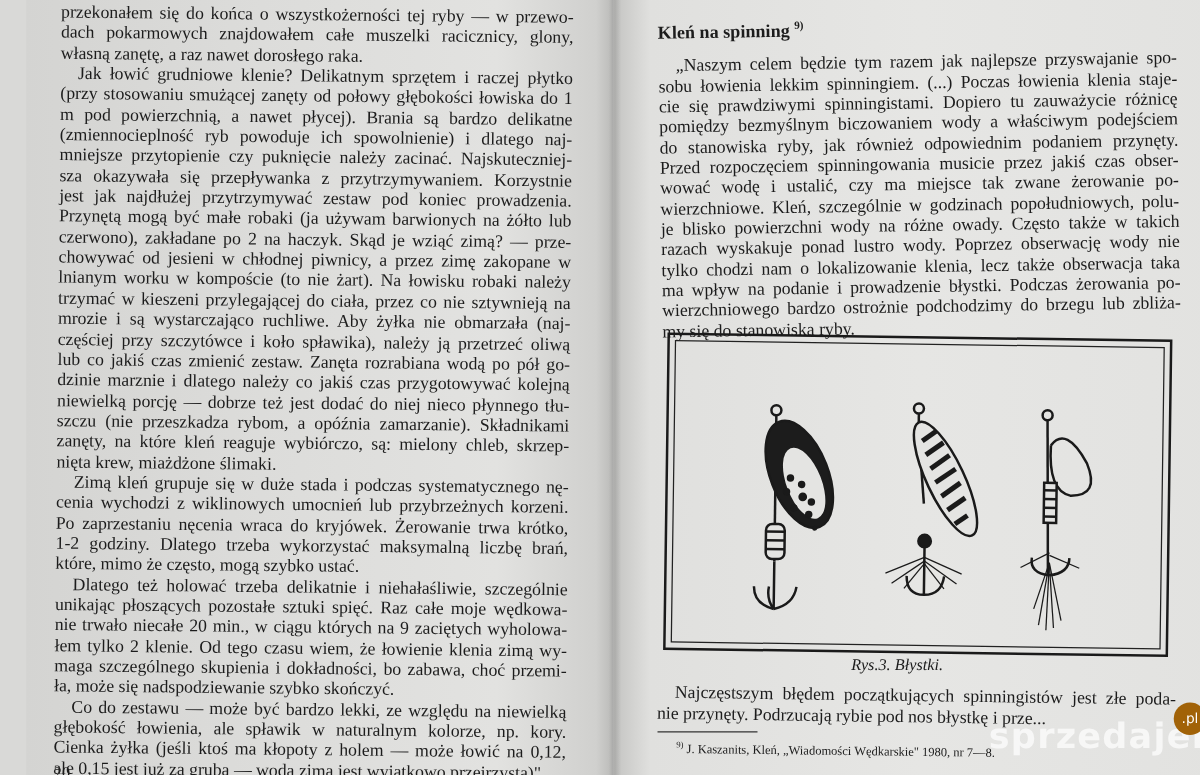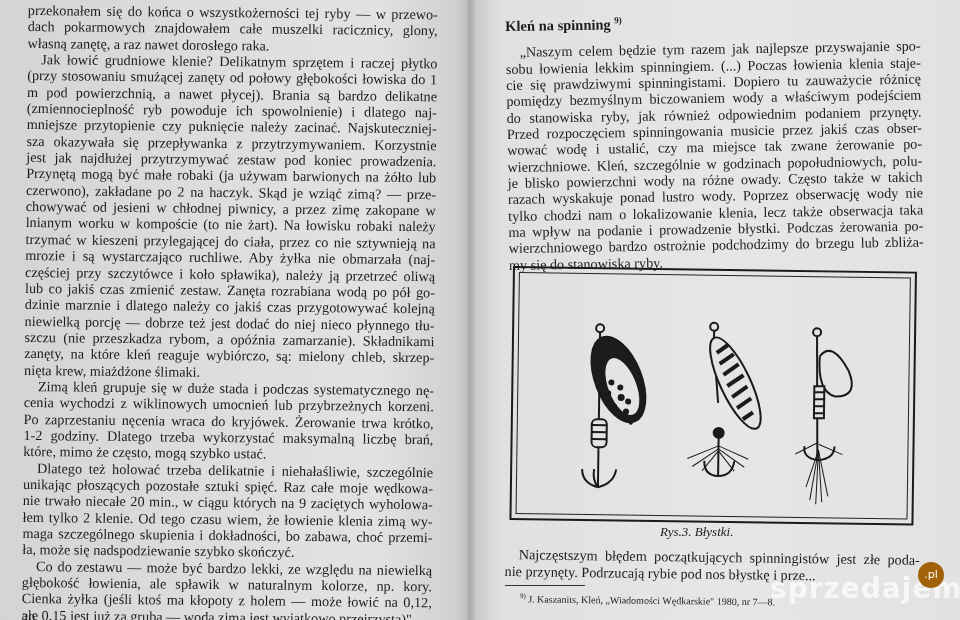--- a/index.html
+++ b/index.html
@@ -2,21 +2,21 @@
 <html><head>
 <meta charset="utf-8">
 <style>
   html, body { margin:0; padding:0; }
   body {
     width:960px; height:620px; overflow:hidden; position:relative;
     background:#d9d9d7;
     font-family:"Liberation Serif", "DejaVu Serif", serif;
     color:#1c1c1c;
   }
-  .spread { position:absolute; inset:0; }
+  .spread { position:absolute; inset:0;margin-left:21px; }
   .page-left {
     position:absolute; left:0; top:0; width:470px; height:620px;
     background:linear-gradient(90deg,#d4d4d2 0%,#dcdcda 40%,#e2e2e0 80%,#d0d0ce 97%,#b9b9b7 100%);
   }
   .page-right {
     position:absolute; left:470px; top:0; width:490px; height:620px;
     background:linear-gradient(90deg,#c4c4c2 0%,#e0e0de 6%,#e6e6e4 50%,#e2e2e0 100%);
   }
   .gutter {
     position:absolute; left:466px; top:0; width:10px; height:620px;

